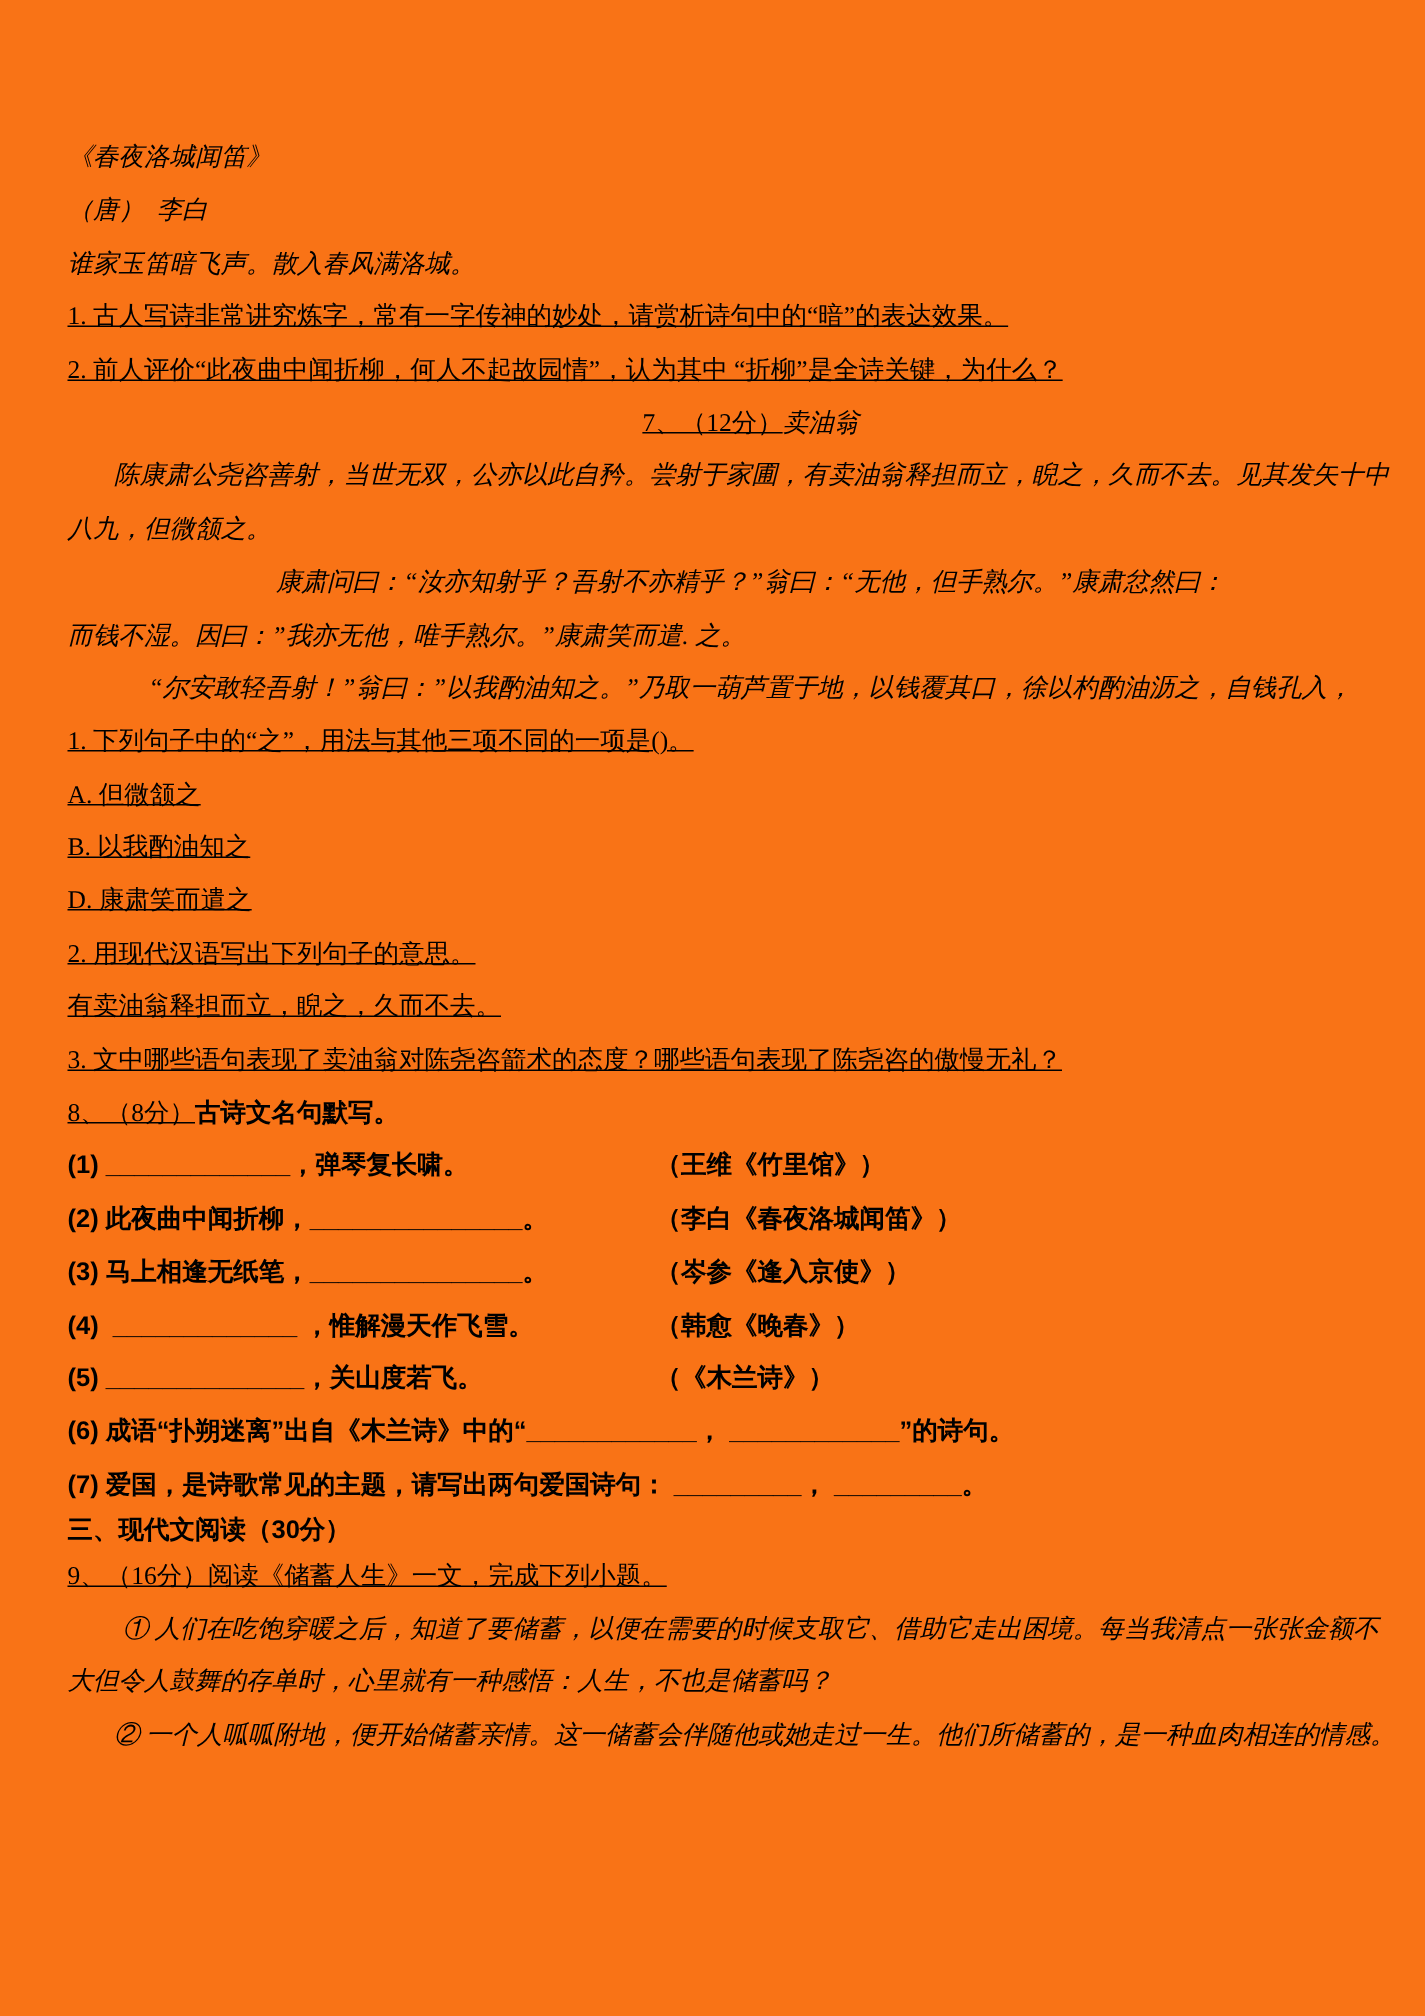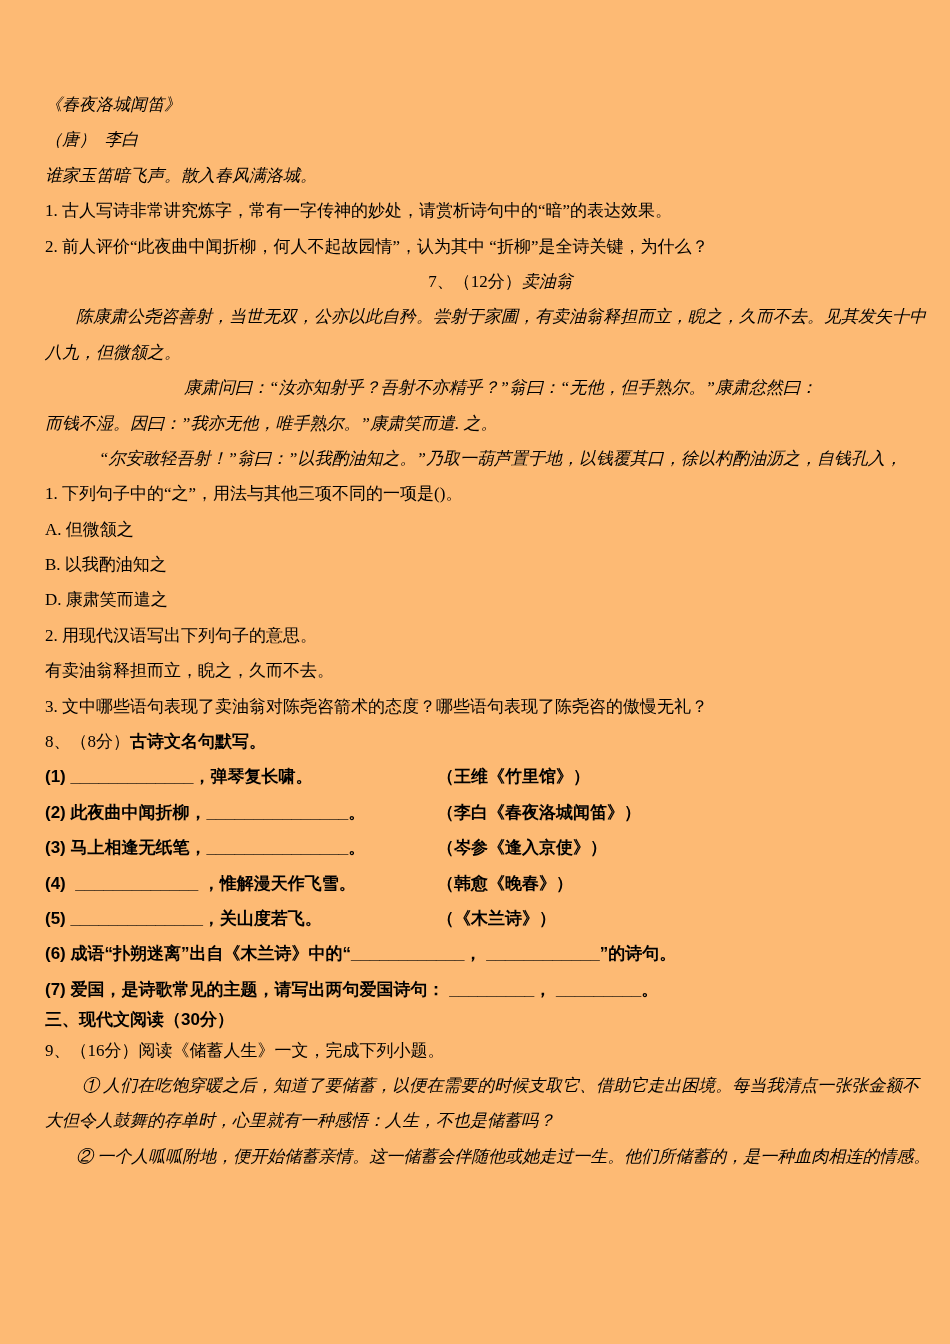--- a/index.html
+++ b/index.html
@@ -12,34 +12,34 @@
     background: #ffffff;
     overflow: hidden;
     font-family: "Liberation Serif", "DejaVu Serif", serif;
     color: #000000;
   }
   .page {
     box-sizing: border-box;
     width: 950px;
     height: 1344px;
     padding: 87px 25px 0 45px;
-    background: #fdba74;
+    background: #f97316;
   }
   .line {
     height: 35.4px;
     line-height: 35.4px;
     font-size: 17px;
     white-space: pre;
   }
   .line.indent { padding-left: 31px; text-align: center; }
   .line.tight { margin-top: -5px; }
   
   .kai { font-style: italic; }
   
-  .song { font-style: normal; }
+  .song { font-style: normal; text-decoration: underline; }
   
   .hei {
     font-family: "Liberation Sans", "DejaVu Sans", sans-serif;
     font-weight: 700;
   }
   
   .fixedw { display: inline-block; width: 392px; }
 </style>
 </head>
 <body>

